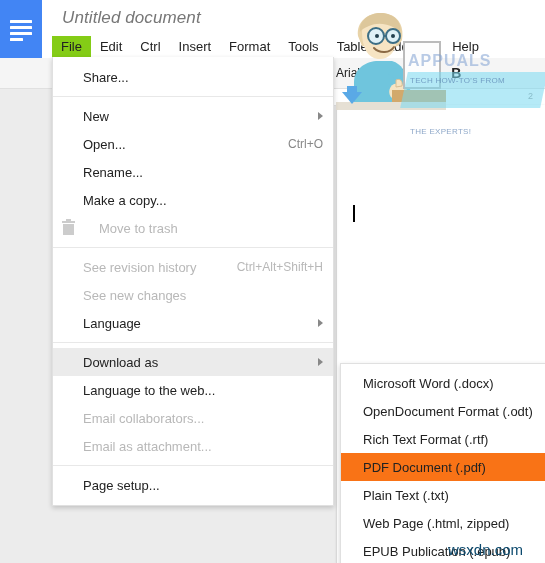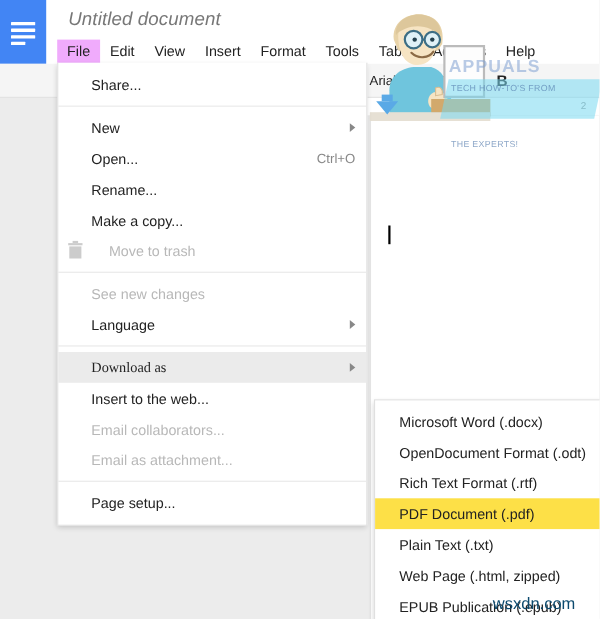--- a/index.html
+++ b/index.html
@@ -70,21 +70,21 @@
     z-index: 6;
   }
   .menu-item {
     font-size: 13px;
     color: #222222;
     padding: 3px 9px 4px 9px;
     white-space: nowrap;
     line-height: 15px;
   }
   .menu-item.active {
-    background: #f0abfc;
+    background: #84cc16;
     color: #222222;
   }
 
   
   #toolbar {
     position: absolute;
     left: 0;
     top: 58px;
     right: 0;
     height: 30px;
@@ -196,21 +196,21 @@
     padding: 0 8px 0 0;
     font-size: 13px;
     color: #222222;
     white-space: nowrap;
   }
   .mrow .mlabel {
     margin-left: 30px;
   }
   .mrow.disabled .mlabel,
   .mrow.disabled .maccel { color: #b8b8b8; }
-  .mrow.hl { background: #ebebeb; font-family: Liberation Serif, serif; }
+  .mrow.hl { background: #ebebeb; }
   .maccel {
     position: absolute;
     right: 10px;
     font-size: 12px;
     color: #888888;
   }
   .marrow {
     position: absolute;
     right: 10px;
     width: 0;
@@ -275,21 +275,21 @@
   .srow {
     height: 28px;
     display: flex;
     align-items: center;
     font-size: 13px;
     color: #222222;
     padding-left: 22px;
     white-space: nowrap;
     text-align: right;
   }
-  .srow.hl { background: #fde047; }
+  .srow.hl { background: #f97316; }
 
   
   #illustration {
     position: absolute;
     left: 336px;
     top: 6px;
     width: 110px;
     height: 104px;
     z-index: 8;
     pointer-events: none;
@@ -357,21 +357,21 @@
         <i></i>
         <i class="short"></i>
     </div>
   </div>
 
   <div id="doc-title">Untitled document</div>
 
   <div id="menubar">
       <div class="menu-item active">File</div>
       <div class="menu-item">Edit</div>
-      <div class="menu-item">View</div>
+      <div class="menu-item">Ctrl</div>
       <div class="menu-item">Insert</div>
       <div class="menu-item">Format</div>
       <div class="menu-item">Tools</div>
       <div class="menu-item">Table</div>
       <div class="menu-item">Add-ons</div>
       <div class="menu-item">Help</div>
     </div>
 
   <div id="toolbar">
     <div id="toolbar-inner">
@@ -461,33 +461,37 @@
       <div class="mrow disabled">
         <span class="micon icon-trash">
           <span class="handle"></span>
           <span class="lid"></span>
           <span class="can"></span>
         </span>
         <span class="mlabel">Move to trash</span>
       </div>
       <div class="msep"></div>
       <div class="mrow disabled">
+        <span class="mlabel">See revision history</span>
+        <span class="maccel">Ctrl+Alt+Shift+H</span>
+      </div>
+      <div class="mrow disabled">
         <span class="mlabel">See new changes</span>
       </div>
       <div class="mrow">
         <span class="mlabel">Language</span>
         <span class="marrow"></span>
       </div>
       <div class="msep"></div>
       <div class="mrow hl">
         <span class="mlabel">Download as</span>
         <span class="marrow"></span>
       </div>
       <div class="mrow">
-        <span class="mlabel">Insert to the web...</span>
+        <span class="mlabel">Language to the web...</span>
       </div>
       <div class="mrow disabled">
         <span class="mlabel">Email collaborators...</span>
       </div>
       <div class="mrow disabled">
         <span class="mlabel">Email as attachment...</span>
       </div>
       <div class="msep"></div>
       <div class="mrow">
         <span class="mlabel">Page setup...</span>

